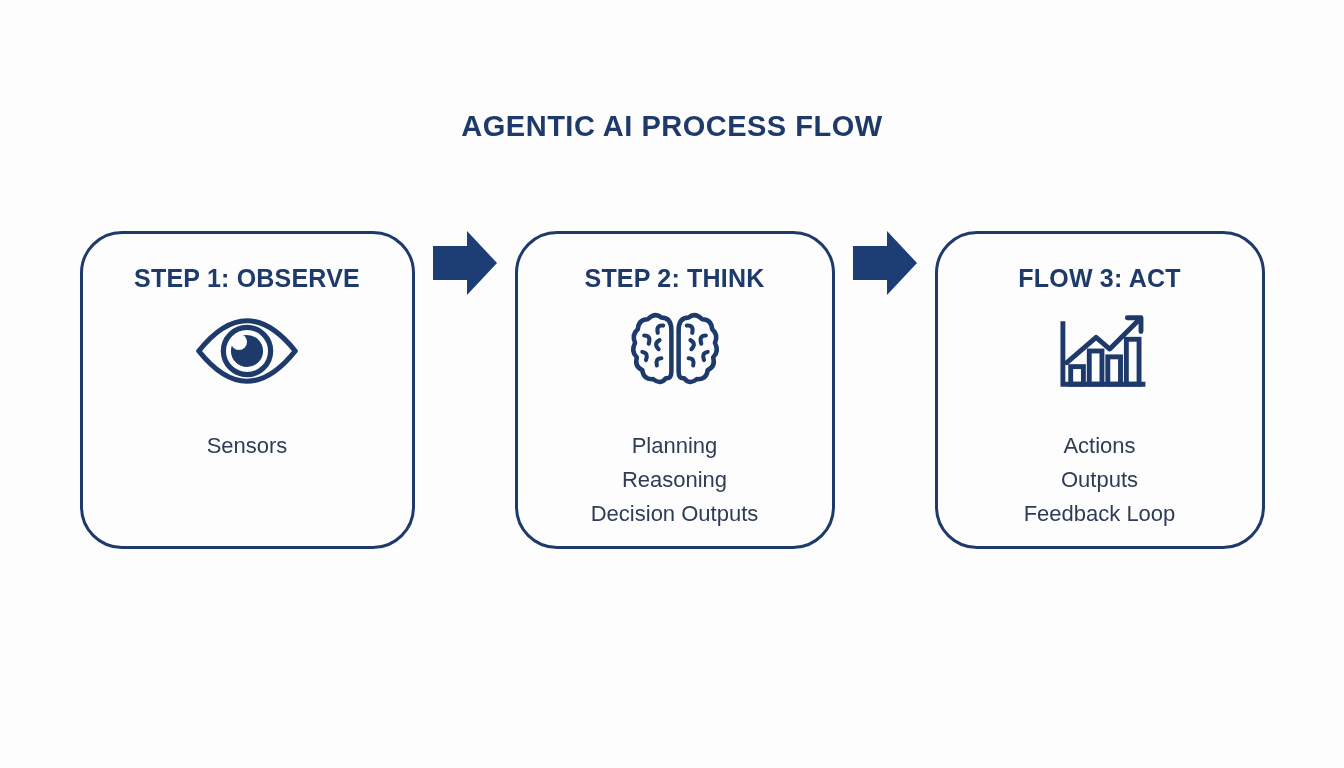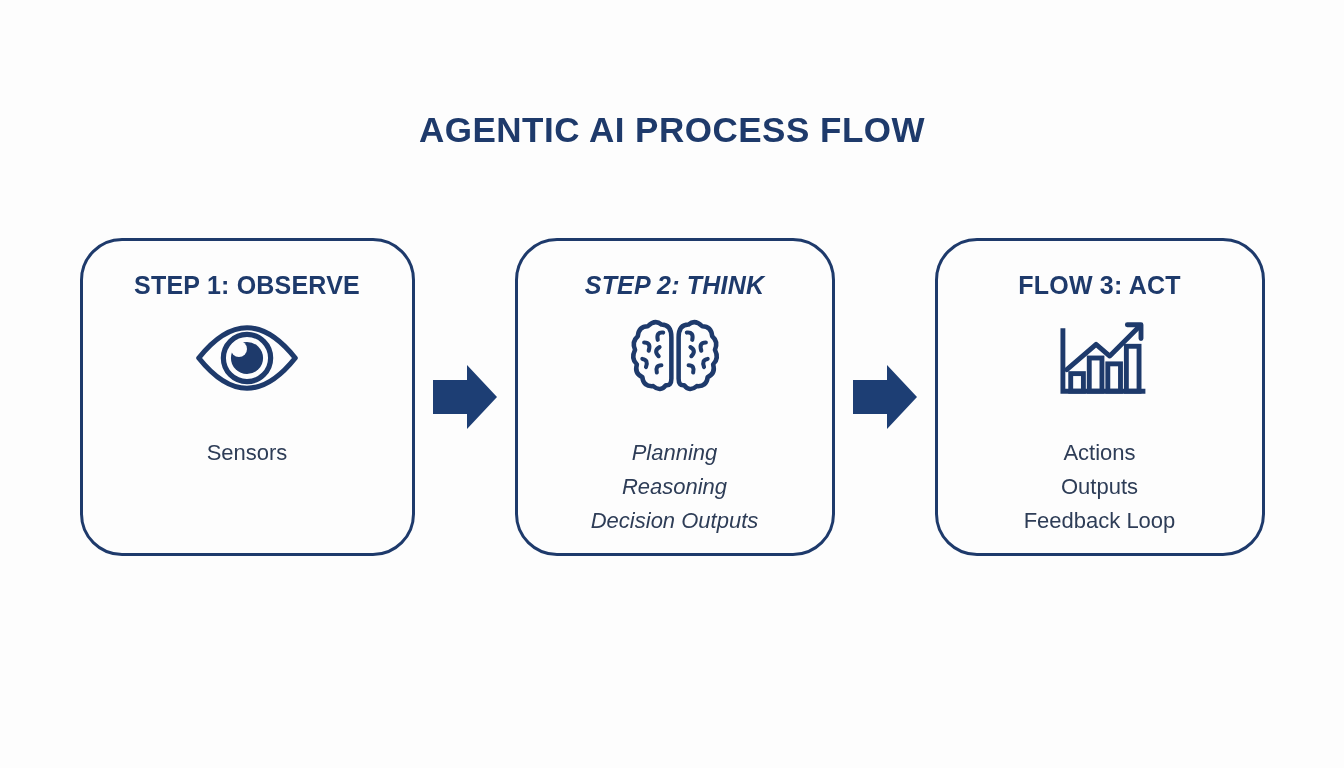--- a/index.html
+++ b/index.html
@@ -11,44 +11,44 @@
   * { margin: 0; padding: 0; box-sizing: border-box; }
   html, body {
     width: 1344px; height: 768px;
     overflow: hidden;
     background: var(--background);
     font-family: "Liberation Sans", "DejaVu Sans", sans-serif;
   }
   .title {
     margin-top: 110px;
     text-align: center;
-    font-size: 35px;
+    font-size: 29px;
     font-weight: bold;
     letter-spacing: 0.5px;
     color: var(--navy);
   }
   .flow-row {
     display: flex;
     justify-content: center;
-    align-items: center;
+    align-items: flex-start;
     gap: 18px;
     margin-top: 88px;
   }
   .step-box {
     height: 318px;
     border: 3px solid var(--navy);
     border-radius: 42px;
     background: transparent;
     display: flex;
     flex-direction: column;
     align-items: center;
     padding-top: 30px;
   }
   .step-box:nth-of-type(1) { width: 335px; }
-  .step-box:nth-of-type(2) { width: 320px; font-style: italic; }
+  .step-box:nth-of-type(2) { width: 320px; }
   .step-box:nth-of-type(3) { width: 330px; }
   .step-heading {
     font-size: 25px;
     font-weight: bold;
     letter-spacing: 0.2px;
     color: var(--navy);
     white-space: nowrap;
   }
   .icon-wrap {
     height: 88px;

